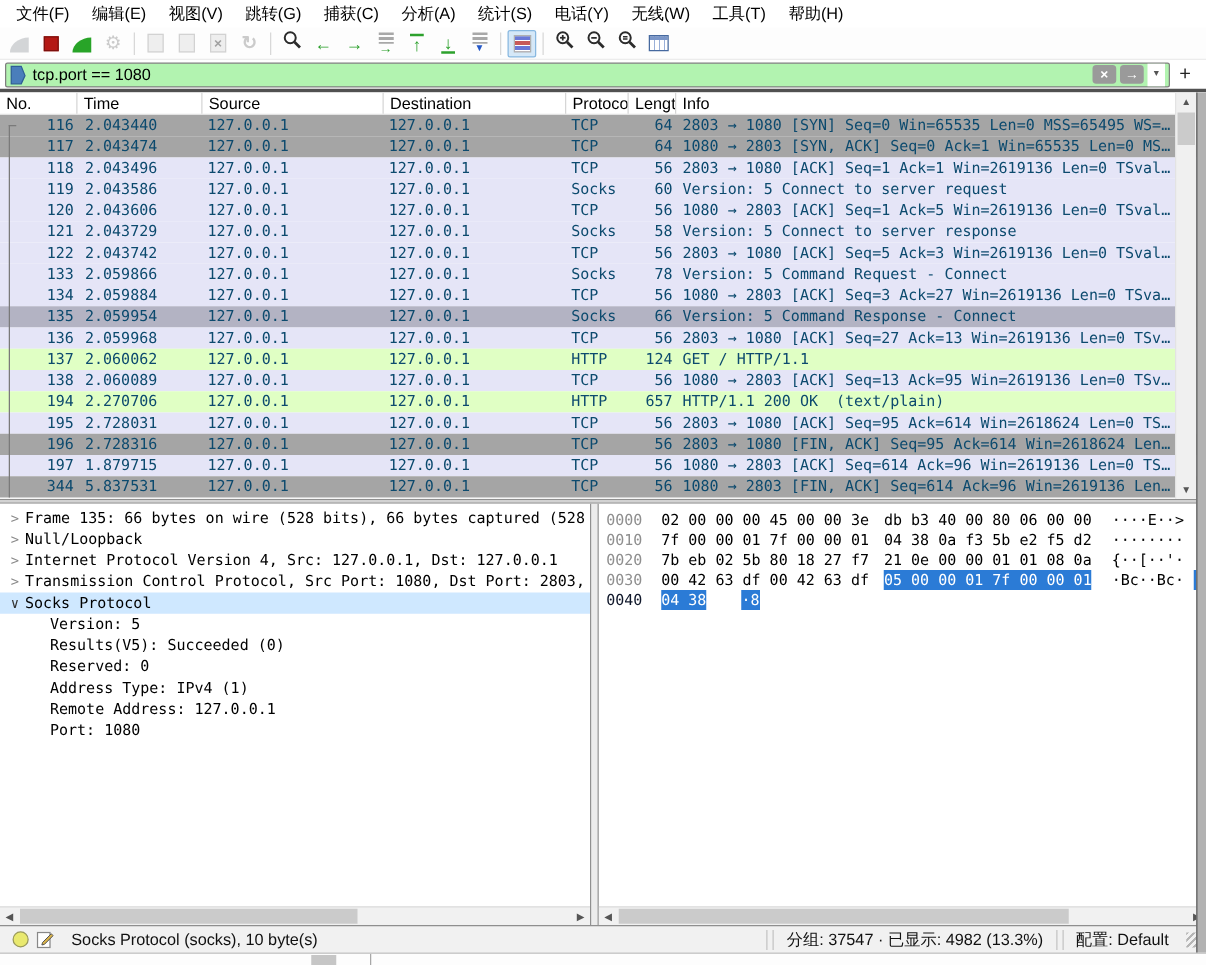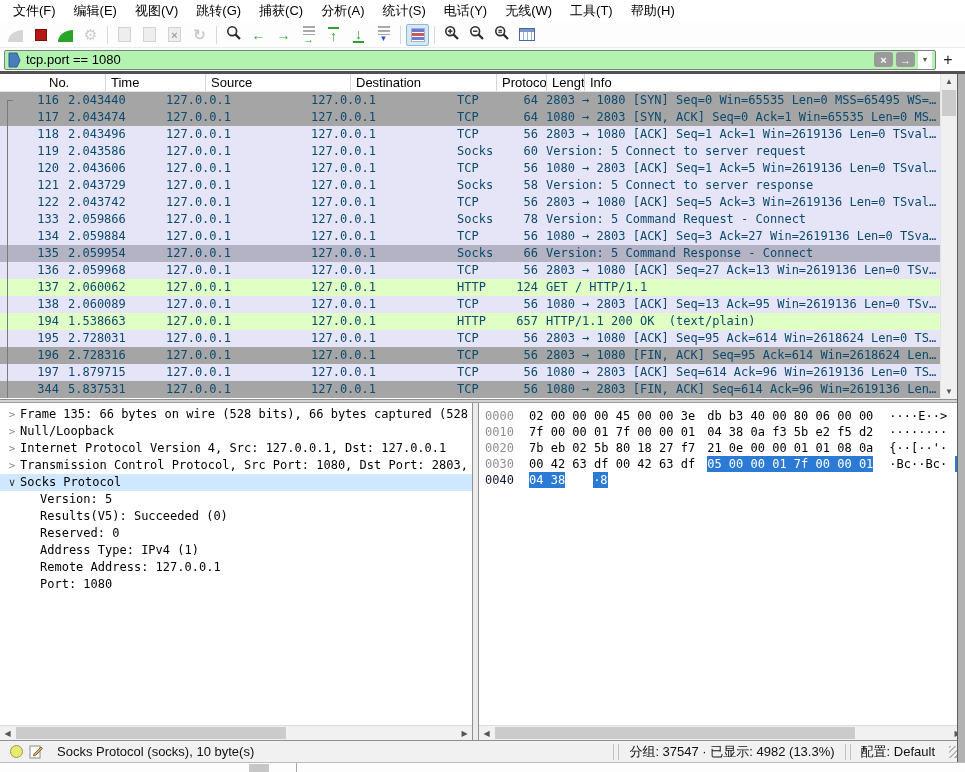--- a/index.html
+++ b/index.html
@@ -278,21 +278,21 @@
       <input class="filter-input" value="tcp.port == 1080" style="">
       <span class="fbtn">×</span>
       <span class="fbtn">→</span>
       <span class="caret-box">▼</span>
     </div>
     <span class="plus-btn">+</span>
   </div>
 
   <div class="packet-list">
     <div class="pl-header" id="pl-header">
-        <div class="pl-hcell" style="width: 62px; margin-left: 44px;">No.</div>
+        <div class="pl-hcell" style="width: 62px;">No.</div>
         <div class="pl-hcell" style="width: 100px;">Time</div>
         <div class="pl-hcell" style="width: 145px;">Source</div>
         <div class="pl-hcell" style="width: 146px;">Destination</div>
         <div class="pl-hcell" style="width: 50px;">Protocol</div>
         <div class="pl-hcell" style="width: 38px;">Lengtl</div>
         <div class="pl-hcell flex1">Info</div>
       </div>
     <div class="pl-body" id="pl-body">
         <div class="pl-row row-gray"><span class="plc c-no">116</span><span class="plc c-time">2.043440</span><span class="plc c-src">127.0.0.1</span><span class="plc c-dst">127.0.0.1</span><span class="plc c-proto">TCP</span><span class="plc c-len">64</span><span class="plc c-info">2803 → 1080 [SYN] Seq=0 Win=65535 Len=0 MSS=65495 WS=…</span></div>
         <div class="pl-row row-gray"><span class="plc c-no">117</span><span class="plc c-time">2.043474</span><span class="plc c-src">127.0.0.1</span><span class="plc c-dst">127.0.0.1</span><span class="plc c-proto">TCP</span><span class="plc c-len">64</span><span class="plc c-info">1080 → 2803 [SYN, ACK] Seq=0 Ack=1 Win=65535 Len=0 MS…</span></div>
@@ -300,21 +300,21 @@
         <div class="pl-row row-tcp"><span class="plc c-no">119</span><span class="plc c-time">2.043586</span><span class="plc c-src">127.0.0.1</span><span class="plc c-dst">127.0.0.1</span><span class="plc c-proto">Socks</span><span class="plc c-len">60</span><span class="plc c-info">Version: 5 Connect to server request</span></div>
         <div class="pl-row row-tcp"><span class="plc c-no">120</span><span class="plc c-time">2.043606</span><span class="plc c-src">127.0.0.1</span><span class="plc c-dst">127.0.0.1</span><span class="plc c-proto">TCP</span><span class="plc c-len">56</span><span class="plc c-info">1080 → 2803 [ACK] Seq=1 Ack=5 Win=2619136 Len=0 TSval…</span></div>
         <div class="pl-row row-tcp"><span class="plc c-no">121</span><span class="plc c-time">2.043729</span><span class="plc c-src">127.0.0.1</span><span class="plc c-dst">127.0.0.1</span><span class="plc c-proto">Socks</span><span class="plc c-len">58</span><span class="plc c-info">Version: 5 Connect to server response</span></div>
         <div class="pl-row row-tcp"><span class="plc c-no">122</span><span class="plc c-time">2.043742</span><span class="plc c-src">127.0.0.1</span><span class="plc c-dst">127.0.0.1</span><span class="plc c-proto">TCP</span><span class="plc c-len">56</span><span class="plc c-info">2803 → 1080 [ACK] Seq=5 Ack=3 Win=2619136 Len=0 TSval…</span></div>
         <div class="pl-row row-tcp"><span class="plc c-no">133</span><span class="plc c-time">2.059866</span><span class="plc c-src">127.0.0.1</span><span class="plc c-dst">127.0.0.1</span><span class="plc c-proto">Socks</span><span class="plc c-len">78</span><span class="plc c-info">Version: 5 Command Request - Connect</span></div>
         <div class="pl-row row-tcp"><span class="plc c-no">134</span><span class="plc c-time">2.059884</span><span class="plc c-src">127.0.0.1</span><span class="plc c-dst">127.0.0.1</span><span class="plc c-proto">TCP</span><span class="plc c-len">56</span><span class="plc c-info">1080 → 2803 [ACK] Seq=3 Ack=27 Win=2619136 Len=0 TSva…</span></div>
         <div class="pl-row row-selected"><span class="plc c-no">135</span><span class="plc c-time">2.059954</span><span class="plc c-src">127.0.0.1</span><span class="plc c-dst">127.0.0.1</span><span class="plc c-proto">Socks</span><span class="plc c-len">66</span><span class="plc c-info">Version: 5 Command Response - Connect</span></div>
         <div class="pl-row row-tcp"><span class="plc c-no">136</span><span class="plc c-time">2.059968</span><span class="plc c-src">127.0.0.1</span><span class="plc c-dst">127.0.0.1</span><span class="plc c-proto">TCP</span><span class="plc c-len">56</span><span class="plc c-info">2803 → 1080 [ACK] Seq=27 Ack=13 Win=2619136 Len=0 TSv…</span></div>
         <div class="pl-row row-http"><span class="plc c-no">137</span><span class="plc c-time">2.060062</span><span class="plc c-src">127.0.0.1</span><span class="plc c-dst">127.0.0.1</span><span class="plc c-proto">HTTP</span><span class="plc c-len">124</span><span class="plc c-info">GET / HTTP/1.1</span></div>
         <div class="pl-row row-tcp"><span class="plc c-no">138</span><span class="plc c-time">2.060089</span><span class="plc c-src">127.0.0.1</span><span class="plc c-dst">127.0.0.1</span><span class="plc c-proto">TCP</span><span class="plc c-len">56</span><span class="plc c-info">1080 → 2803 [ACK] Seq=13 Ack=95 Win=2619136 Len=0 TSv…</span></div>
-        <div class="pl-row row-http"><span class="plc c-no">194</span><span class="plc c-time">1.538663</span><span class="plc c-src">127.0.0.1</span><span class="plc c-dst">127.0.0.1</span><span class="plc c-proto">HTTP</span><span class="plc c-len">657</span><span class="plc c-info">HTTP/1.1 200 OK  (text/plain)</span></div>
+        <div class="pl-row row-http"><span class="plc c-no">194</span><span class="plc c-time">2.270706</span><span class="plc c-src">127.0.0.1</span><span class="plc c-dst">127.0.0.1</span><span class="plc c-proto">HTTP</span><span class="plc c-len">657</span><span class="plc c-info">HTTP/1.1 200 OK  (text/plain)</span></div>
         <div class="pl-row row-tcp"><span class="plc c-no">195</span><span class="plc c-time">2.728031</span><span class="plc c-src">127.0.0.1</span><span class="plc c-dst">127.0.0.1</span><span class="plc c-proto">TCP</span><span class="plc c-len">56</span><span class="plc c-info">2803 → 1080 [ACK] Seq=95 Ack=614 Win=2618624 Len=0 TS…</span></div>
         <div class="pl-row row-gray"><span class="plc c-no">196</span><span class="plc c-time">2.728316</span><span class="plc c-src">127.0.0.1</span><span class="plc c-dst">127.0.0.1</span><span class="plc c-proto">TCP</span><span class="plc c-len">56</span><span class="plc c-info">2803 → 1080 [FIN, ACK] Seq=95 Ack=614 Win=2618624 Len…</span></div>
         <div class="pl-row row-tcp"><span class="plc c-no">197</span><span class="plc c-time">1.879715</span><span class="plc c-src">127.0.0.1</span><span class="plc c-dst">127.0.0.1</span><span class="plc c-proto">TCP</span><span class="plc c-len">56</span><span class="plc c-info">1080 → 2803 [ACK] Seq=614 Ack=96 Win=2619136 Len=0 TS…</span></div>
         <div class="pl-row row-gray"><span class="plc c-no">344</span><span class="plc c-time">5.837531</span><span class="plc c-src">127.0.0.1</span><span class="plc c-dst">127.0.0.1</span><span class="plc c-proto">TCP</span><span class="plc c-len">56</span><span class="plc c-info">1080 → 2803 [FIN, ACK] Seq=614 Ack=96 Win=2619136 Len…</span></div>
         <div class="bracket-h" style="top: 8px; width: 6px;"></div>
         <div class="bracket-v" style="top: 8px; height: 298px;"></div>
       </div>
     <div class="vscroll">
       <span class="sb-btn" style="top:0">▲</span>
       <div class="v-thumb" style="top:16px;height:26px"></div>

